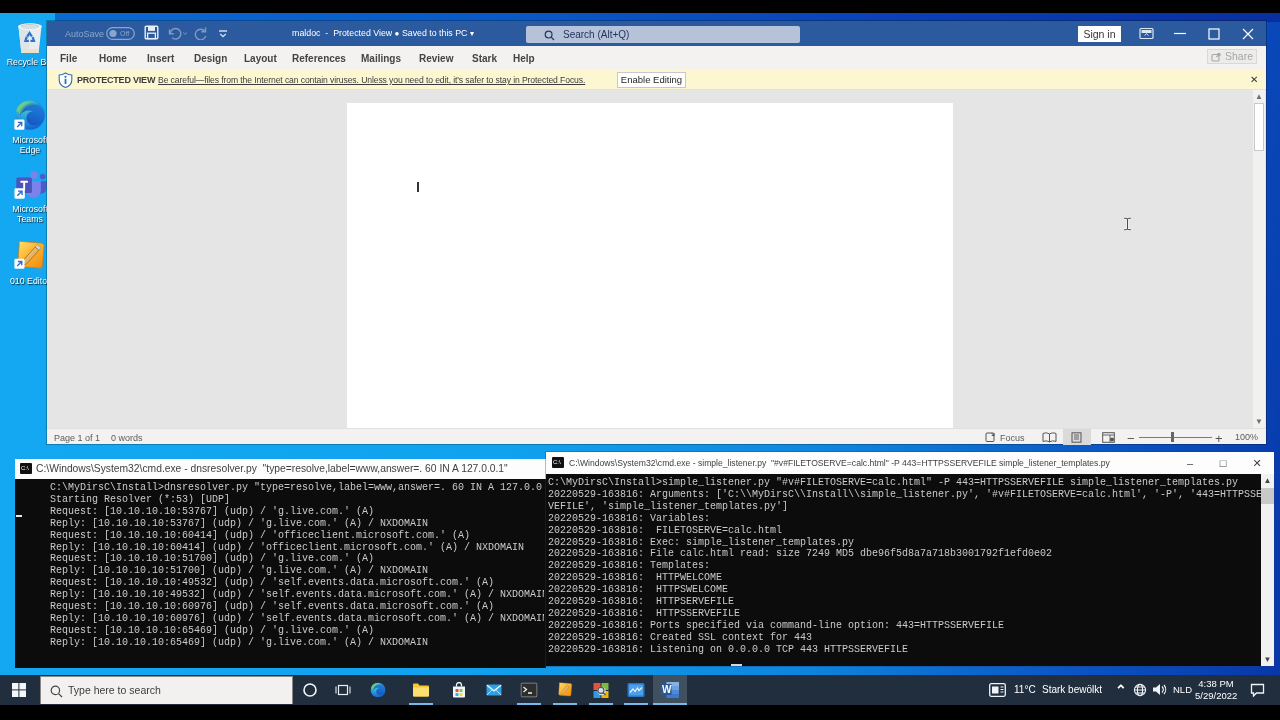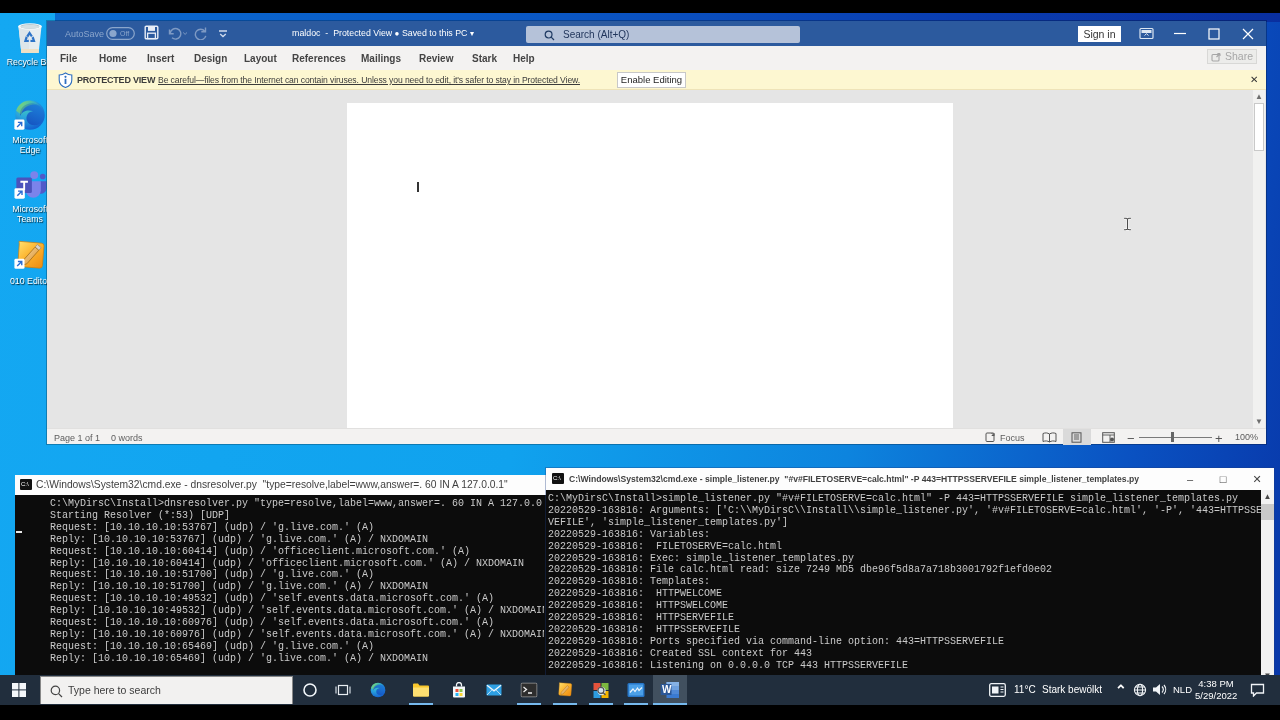--- a/index.html
+++ b/index.html
@@ -41,21 +41,21 @@
   #cursor { position:absolute; left:70px; top:79px; width:1.5px; height:10px; background:#333; }
 
   #vscroll { position:absolute; left:1206px; top:69px; width:12px; height:338px; background:#f1f1f0; }
   #vthumb { position:absolute; left:1px; top:13px; width:10px; height:48px; background:#fff; border:1px solid #c9c9c9; }
   .sarrow { position:absolute; left:0; width:12px; height:13px; color:#6e6e6e; font-size:8px; text-align:center; line-height:13px; background:#f1f1f0; }
 
   #wstatus { position:absolute; left:0; top:407px; width:100%; height:16px; background:#f3f2f1;
     border-top:1px solid #e1e0df; font-size:9px; color:#5c5c5c; }
 
   
-  .console { position:absolute; background:#0c0c0c;margin-top:16px; }
+  .console { position:absolute; background:#0c0c0c; }
   .ctitle { position:absolute; left:0; top:0; width:100%; background:#fdfdfd; color:#3f3f3f;
     font-size:10.5px; white-space:nowrap; overflow:hidden; }
   .cbody { position:absolute; font-family:"Liberation Mono", monospace; font-size:10px; line-height:11.9px;
     color:#cacaca; white-space:pre; overflow:hidden; }
   .cmdico { position:absolute; width:12px; height:11px; background:#111;
     color:#fff; font-size:6px; line-height:11px; text-align:left; padding-left:1px; border-radius:1px; }
 
   #conL { left:15px; top:446px; width:531px; height:209px; }
   #conL .ctitle { height:20px; line-height:20px; font-size:10.3px; }
   #conL .cbody { left:1px; top:23px; width:528px; height:183px;padding-left:34px; }
@@ -230,21 +230,21 @@
           </svg> Share</div>
     </div>
 
     <div id="ybar">
       <svg style="position:absolute;left:11px;top:2px;" width="15" height="16" viewBox="0 0 15 16">
         <path d="M7.5 1 C9.5 2.4 11.5 3 13.8 3 V8 c0 3.8-2.8 6.3-6.3 7.5 C4 14.3 1.2 11.8 1.2 8 V3 C3.5 3 5.5 2.4 7.5 1 z" fill="#fff" stroke="#2f6fc1" stroke-width="1.1"></path>
         <circle cx="7.5" cy="4.8" r="1.1" fill="#2f6fc1"></circle>
         <rect x="6.6" y="6.8" width="1.8" height="5.2" fill="#2f6fc1"></rect>
       </svg>
       <b style="position:absolute;left:30px;top:5px;font-size:9px;letter-spacing:-0.2px;">PROTECTED VIEW</b>
-      <span style="position:absolute;left:111px;top:5px;font-size:8.6px;letter-spacing:-0.1px;text-decoration:underline;">Be careful—files from the Internet can contain viruses. Unless you need to edit, it's safer to stay in Protected View.</span>
+      <span style="position:absolute;left:111px;top:5px;font-size:8.6px;letter-spacing:-0.1px;text-decoration:underline;">Be careful—files from the Internet can contain viruses. Unless you need to edit, it's safer to stay in Protected Focus.</span>
       <div id="enable">Enable Editing</div>
       <span style="position:absolute;left:1203px;top:4px;font-size:10px;color:#333;">✕</span>
     </div>
 
     <div id="docarea">
       <div id="page">
           <div id="cursor"></div>
         </div>
       <svg style="position:absolute;left:1076px;top:127px;" width="9" height="14" viewBox="0 0 9 14">
         <path d="M1 1.2 h2.6 M5.4 1.2 H8 M4.5 1.5 v11 M1 12.8 h2.6 M5.4 12.8 H8 M2.4 1.2 c.8.7 3.4.7 4.2 0 M2.4 12.8 c.8-.7 3.4-.7 4.2 0" fill="none" stroke="#fff" stroke-width="2.4"></path>
@@ -304,21 +304,21 @@
 Request: [10.10.10.10:60976] (udp) / 'self.events.data.microsoft.com.' (A)
 Reply: [10.10.10.10:60976] (udp) / 'self.events.data.microsoft.com.' (A) / NXDOMAIN
 Request: [10.10.10.10:65469] (udp) / 'g.live.com.' (A)
 Reply: [10.10.10.10:65469] (udp) / 'g.live.com.' (A) / NXDOMAIN</div>
     <div style="position:absolute;left:1px;top:55.5px;width:6px;height:2px;background:#e8e8e8;"></div>
   </div>
 
   <div class="console" id="conR">
     <div class="ctitle">
         <div class="cmdico" style="left:6px;top:5px;">C:\</div>
-        <span style="position:absolute;left:23px;font-weight:bold;">C:\Windows\System32\cmd.exe - simple_listener.py&nbsp; "#v#FILETOSERVE=calc.html" -P 443=HTTPSSERVEFILE simple_listener_templates.py</span>
+        <span style="position:absolute;left:23px;">C:\Windows\System32\cmd.exe - simple_listener.py&nbsp; "#v#FILETOSERVE=calc.html" -P 443=HTTPSSERVEFILE simple_listener_templates.py</span>
       <div class="ctrl" style="left:629px;">–</div>
       <div class="ctrl" style="left:662px;">□</div>
       <div class="ctrl" style="left:696px;">✕</div>
     </div>
     <div class="cbody">C:\MyDirsC\Install&gt;simple_listener.py "#v#FILETOSERVE=calc.html" -P 443=HTTPSSERVEFILE simple_listener_templates.py
 20220529-163816: Arguments: ['C:\\MyDirsC\\Install\\simple_listener.py', '#v#FILETOSERVE=calc.html', '-P', '443=HTTPSSER
 VEFILE', 'simple_listener_templates.py']
 20220529-163816: Variables:
 20220529-163816:  FILETOSERVE=calc.html
 20220529-163816: Exec: simple_listener_templates.py

